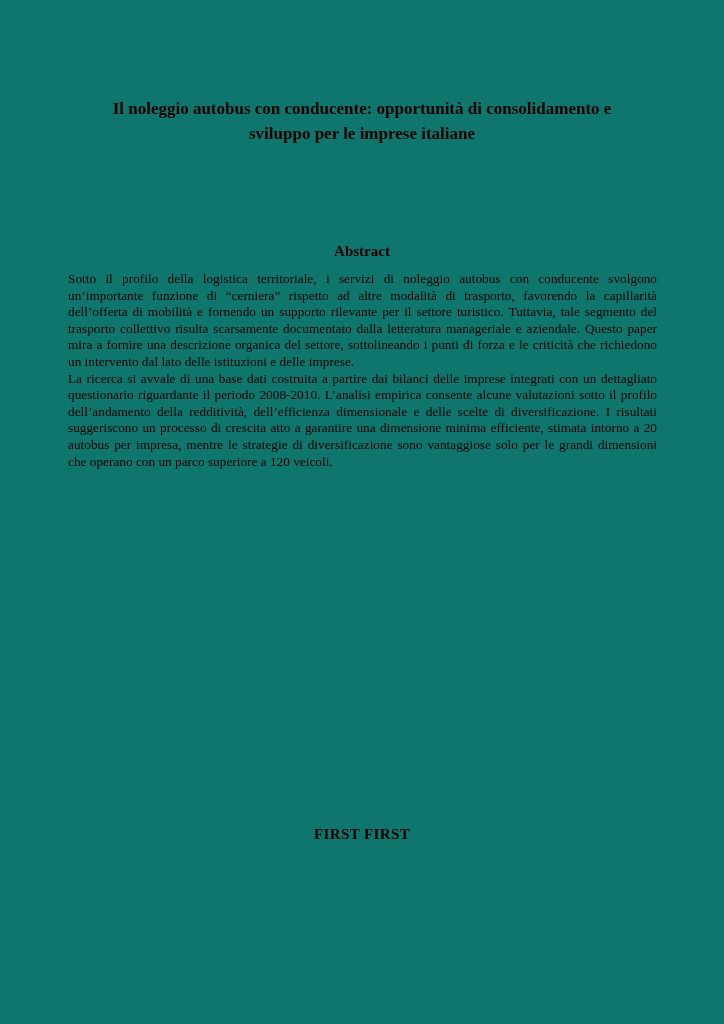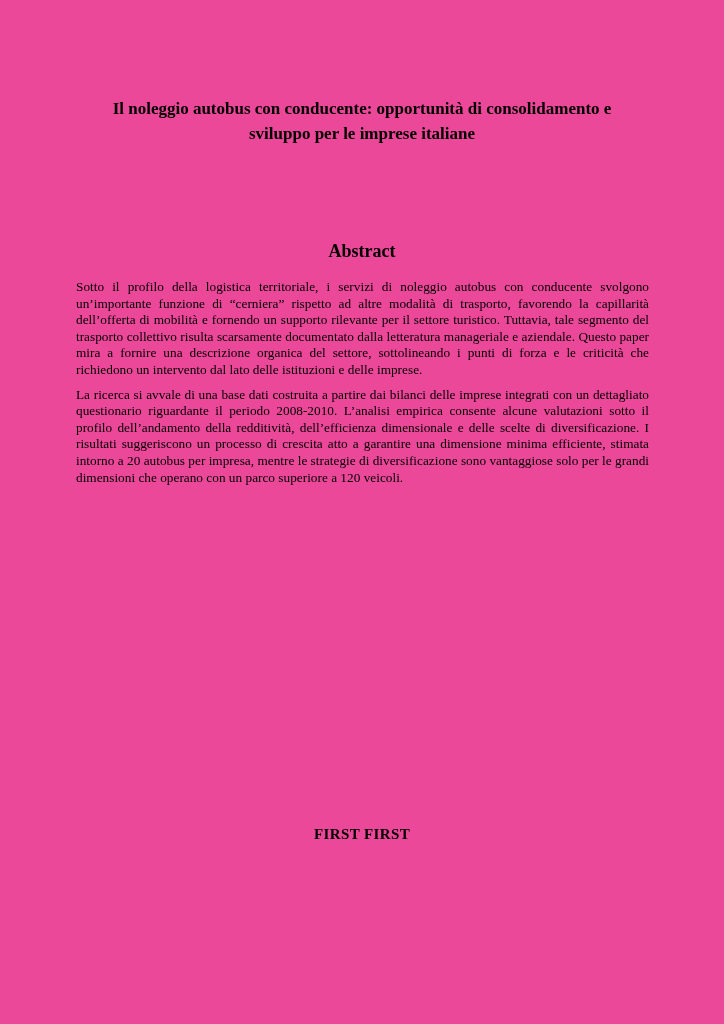--- a/index.html
+++ b/index.html
@@ -4,21 +4,21 @@
 <style>
   html, body {
     margin: 0;
     padding: 0;
     background: #ffffff;
   }
   .page {
     position: relative;
     width: 724px;
     height: 1024px;
-    background: #ec4899;
+    background: #0f766e;
     font-family: "Liberation Serif", "DejaVu Serif", serif;
     color: #000000;
     overflow: hidden;
   }
   .paper-title {
     position: absolute;
     top: 85px;
     left: 40px;
     right: 40px;
     text-align: center;
@@ -26,34 +26,34 @@
     font-size: 17px;
     line-height: 25px;
   }
   .abstract-heading {
     position: absolute;
     top: 243px;
     left: 0;
     right: 0;
     text-align: center;
     font-weight: 700;
-    font-size: 18px;
+    font-size: 15px;
     line-height: 16px;
   }
   .abstract-body {
     position: absolute;
     top: 271px;
     left: 68px;
     width: 589px;
     text-align: justify;
     font-size: 13.3px;
     line-height: 16.6px;
   }
   .abstract-body p {
-    margin: 8px;
+    margin: 0;
     padding: 0;
   }
   .first-draft {
     position: absolute;
     top: 826px;
     left: 0;
     right: 0;
     text-align: center;
     font-weight: 700;
     font-size: 15px;

